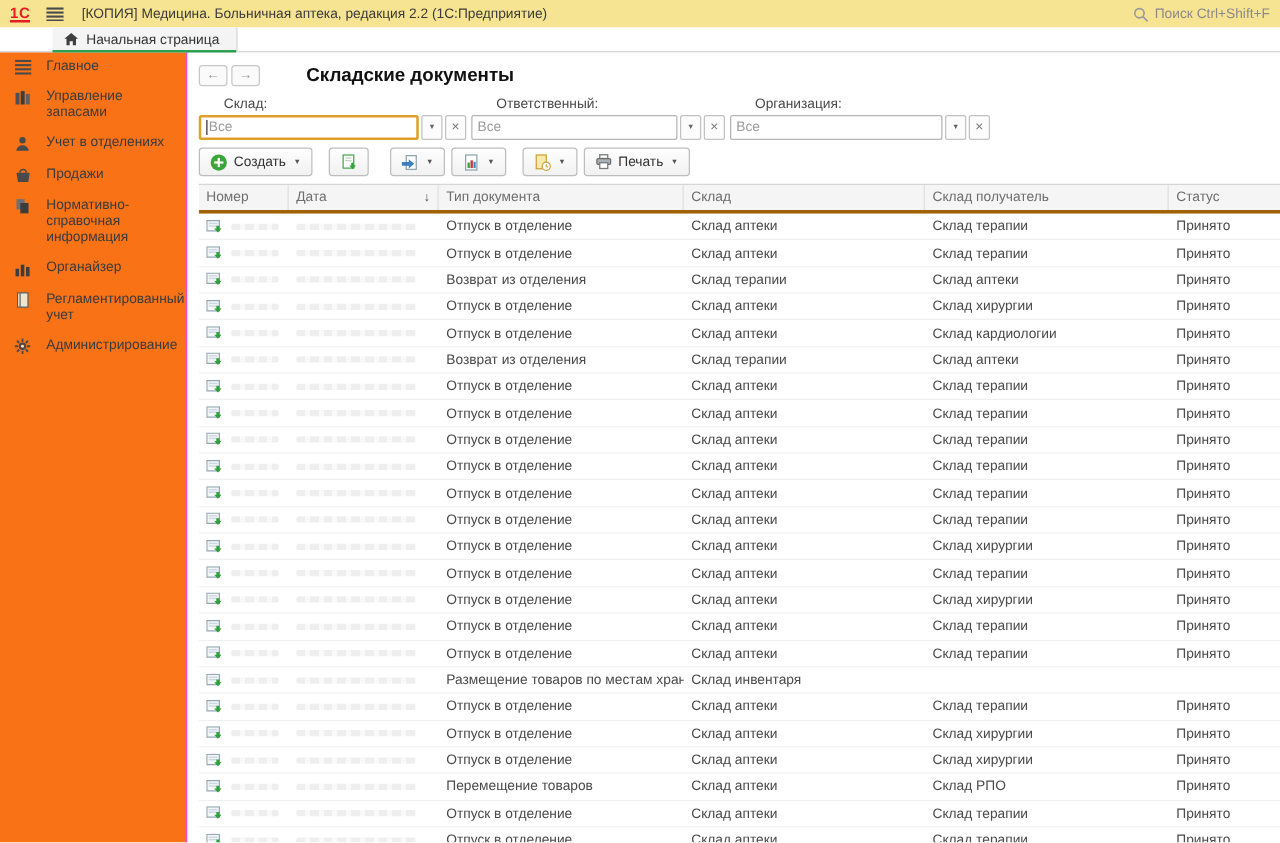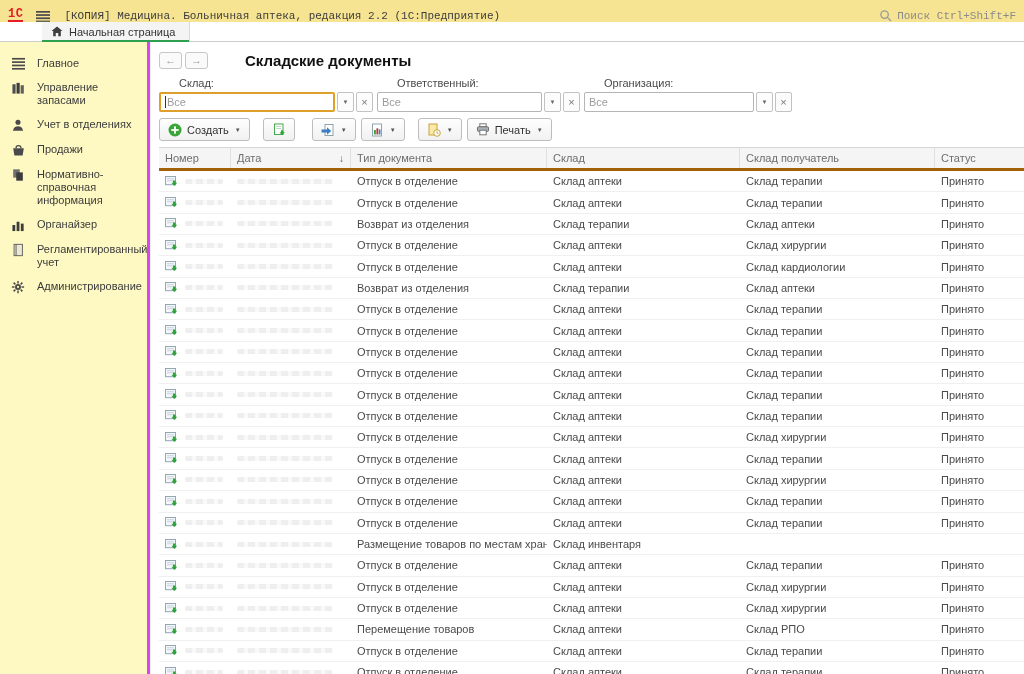--- a/index.html
+++ b/index.html
@@ -3,35 +3,35 @@
 <meta charset="utf-8">
 <style>
   html,body{margin:0;padding:0;}
   body{width:1024px;height:674px;overflow:hidden;background:#fff;
        font-family:"Liberation Sans","DejaVu Sans",sans-serif;}
   button{font-family:inherit;cursor:pointer;}
   .ic svg{display:block;}
   .screen{width:1024px;height:674px;display:flex;flex-direction:column;}
 
   
-  .topbar{flex:0 0 22px;height:22px;background:#F7E493;display:flex;align-items:flex-end;padding:0 8px;box-sizing:border-box;font-family:Liberation Mono, monospace;}
+  .topbar{flex:0 0 22px;height:22px;background:#F7E493;display:flex;align-items:center;padding:0 8px;box-sizing:border-box;}
   .logo{color:#E31E24;font-weight:bold;font-size:12px;line-height:11px;border-bottom:2px solid #E31E24;margin-right:13px;letter-spacing:.5px;}
   .burger{margin-right:14px;display:flex;align-items:center;}
   .win-title{font-size:11px;color:#3b3b3b;white-space:nowrap;}
   .search{margin-left:auto;display:flex;align-items:center;gap:5px;}
   .search-text{font-size:11px;color:#8a8a8a;}
 
   
   .tabbar{flex:0 0 19px;height:19px;background:#fff;border-bottom:1px solid #CDCDCD;display:flex;}
   .tab{display:flex;align-items:center;gap:6px;padding:0 14px 0 9px;background:#F4F4F4;border-right:1px solid #D8D8D8;position:relative;font-size:11px;color:#333;margin-left:42px;}
   .tab::after{content:"";position:absolute;left:0;right:0;bottom:-1px;height:2px;background:#2EA050;}
 
   
   .main{flex:1;display:flex;min-height:0;}
-  .sidebar{width:150px;flex:0 0 150px;background:#fef9c3;border-right:3px solid #d946ef;padding-top:10px;box-sizing:border-box;}
+  .sidebar{width:150px;flex:0 0 150px;background:#f97316;border-right:1px solid #d946ef;box-sizing:border-box;}
   .sb-item{display:flex;align-items:flex-start;gap:10px;padding:5px 4px 6px 11px;}
   .sb-item .ic{flex:0 0 16px;margin-top:0px;}
   .sb-label{font-size:11px;color:#3b3b3b;line-height:13px;}
 
   .content{flex:1;background:#fff;border-left:1px solid #ECECEC;min-width:0;display:flex;flex-direction:column;}
   .navrow{display:flex;align-items:center;margin:9px 0 0 8px;height:18px;}
   .navbtns{display:flex;gap:3px;}
   .navbtn{width:23px;height:17px;border:1px solid #C7C7C7;border-radius:3px;background:#FAFAFA;color:#9A9A9A;font-size:11px;line-height:13px;padding:0;}
   .page-title{font-size:15px;font-weight:bold;color:#111;margin:0 0 0 37px;white-space:nowrap;}
 

